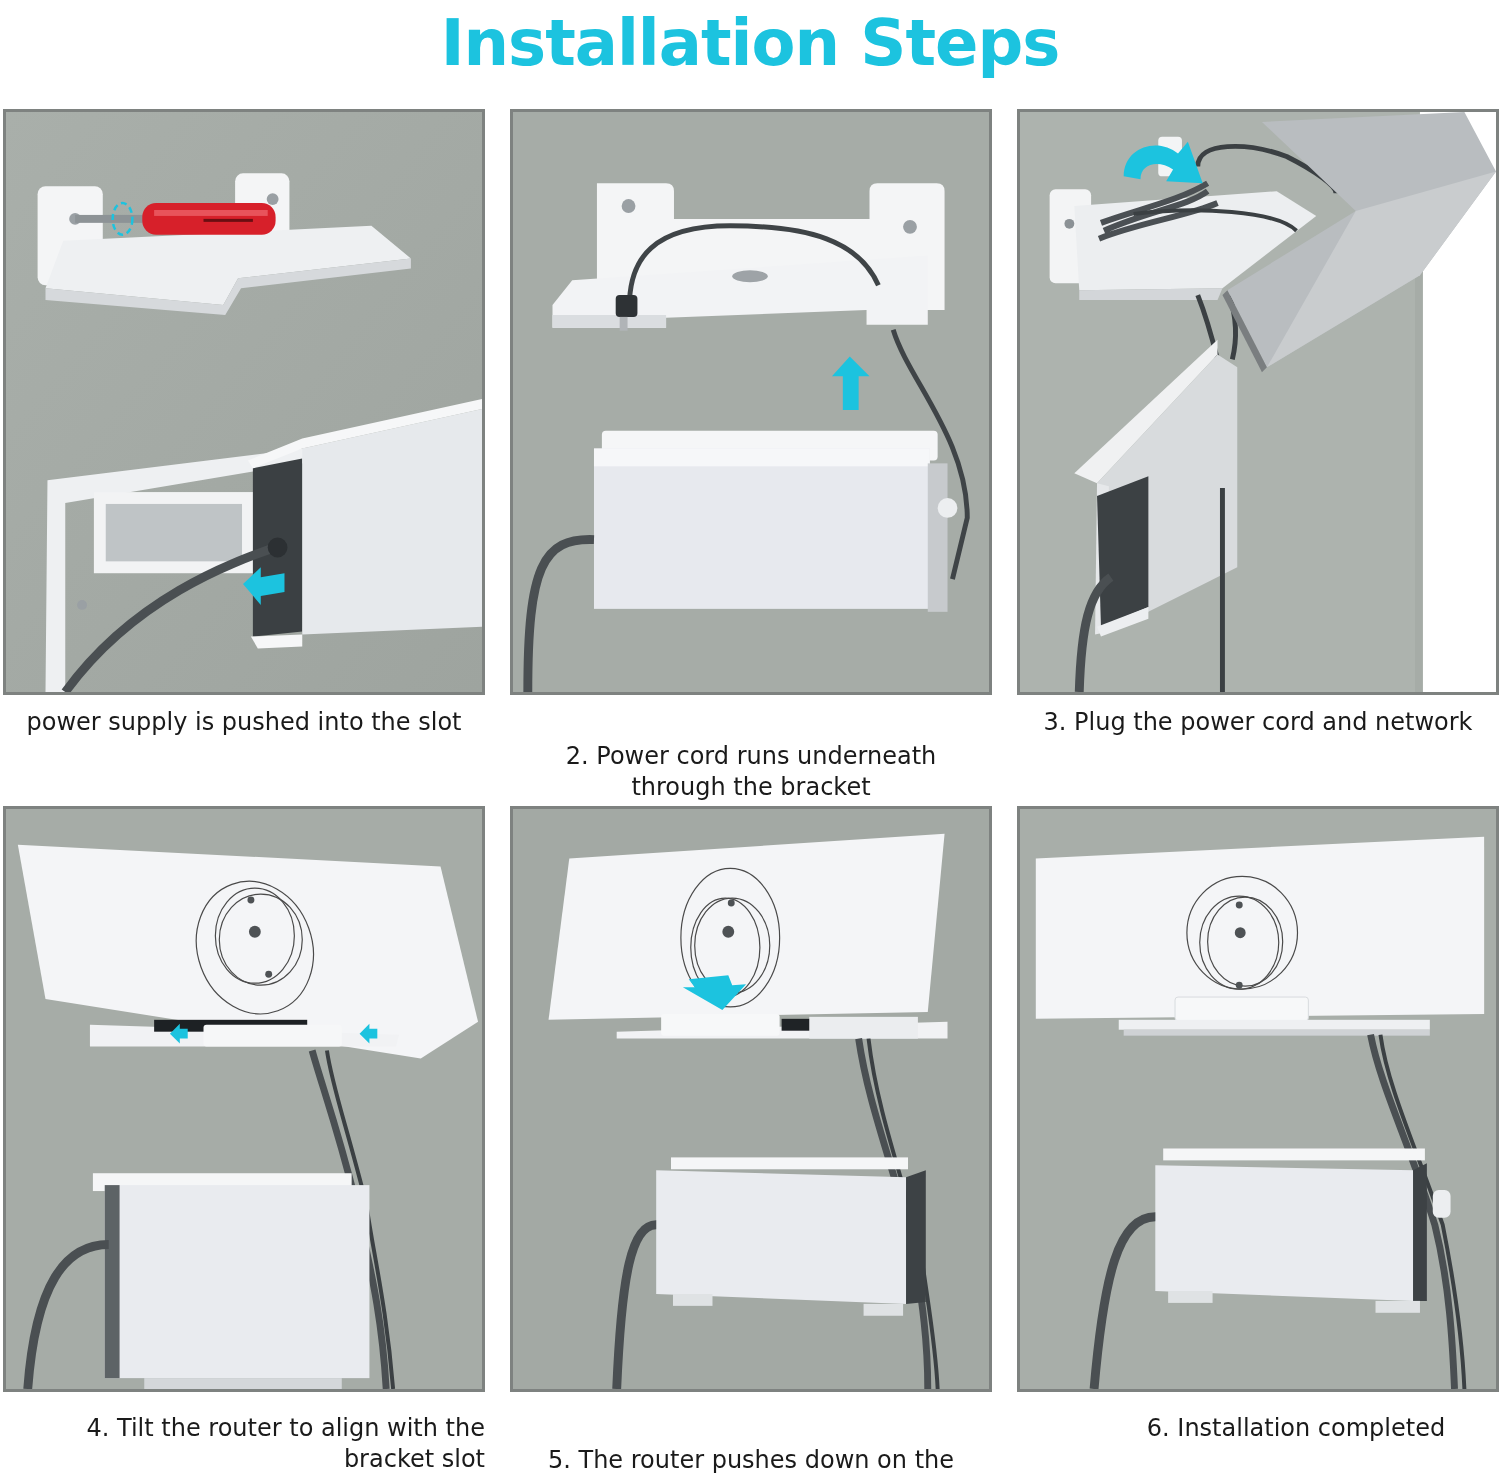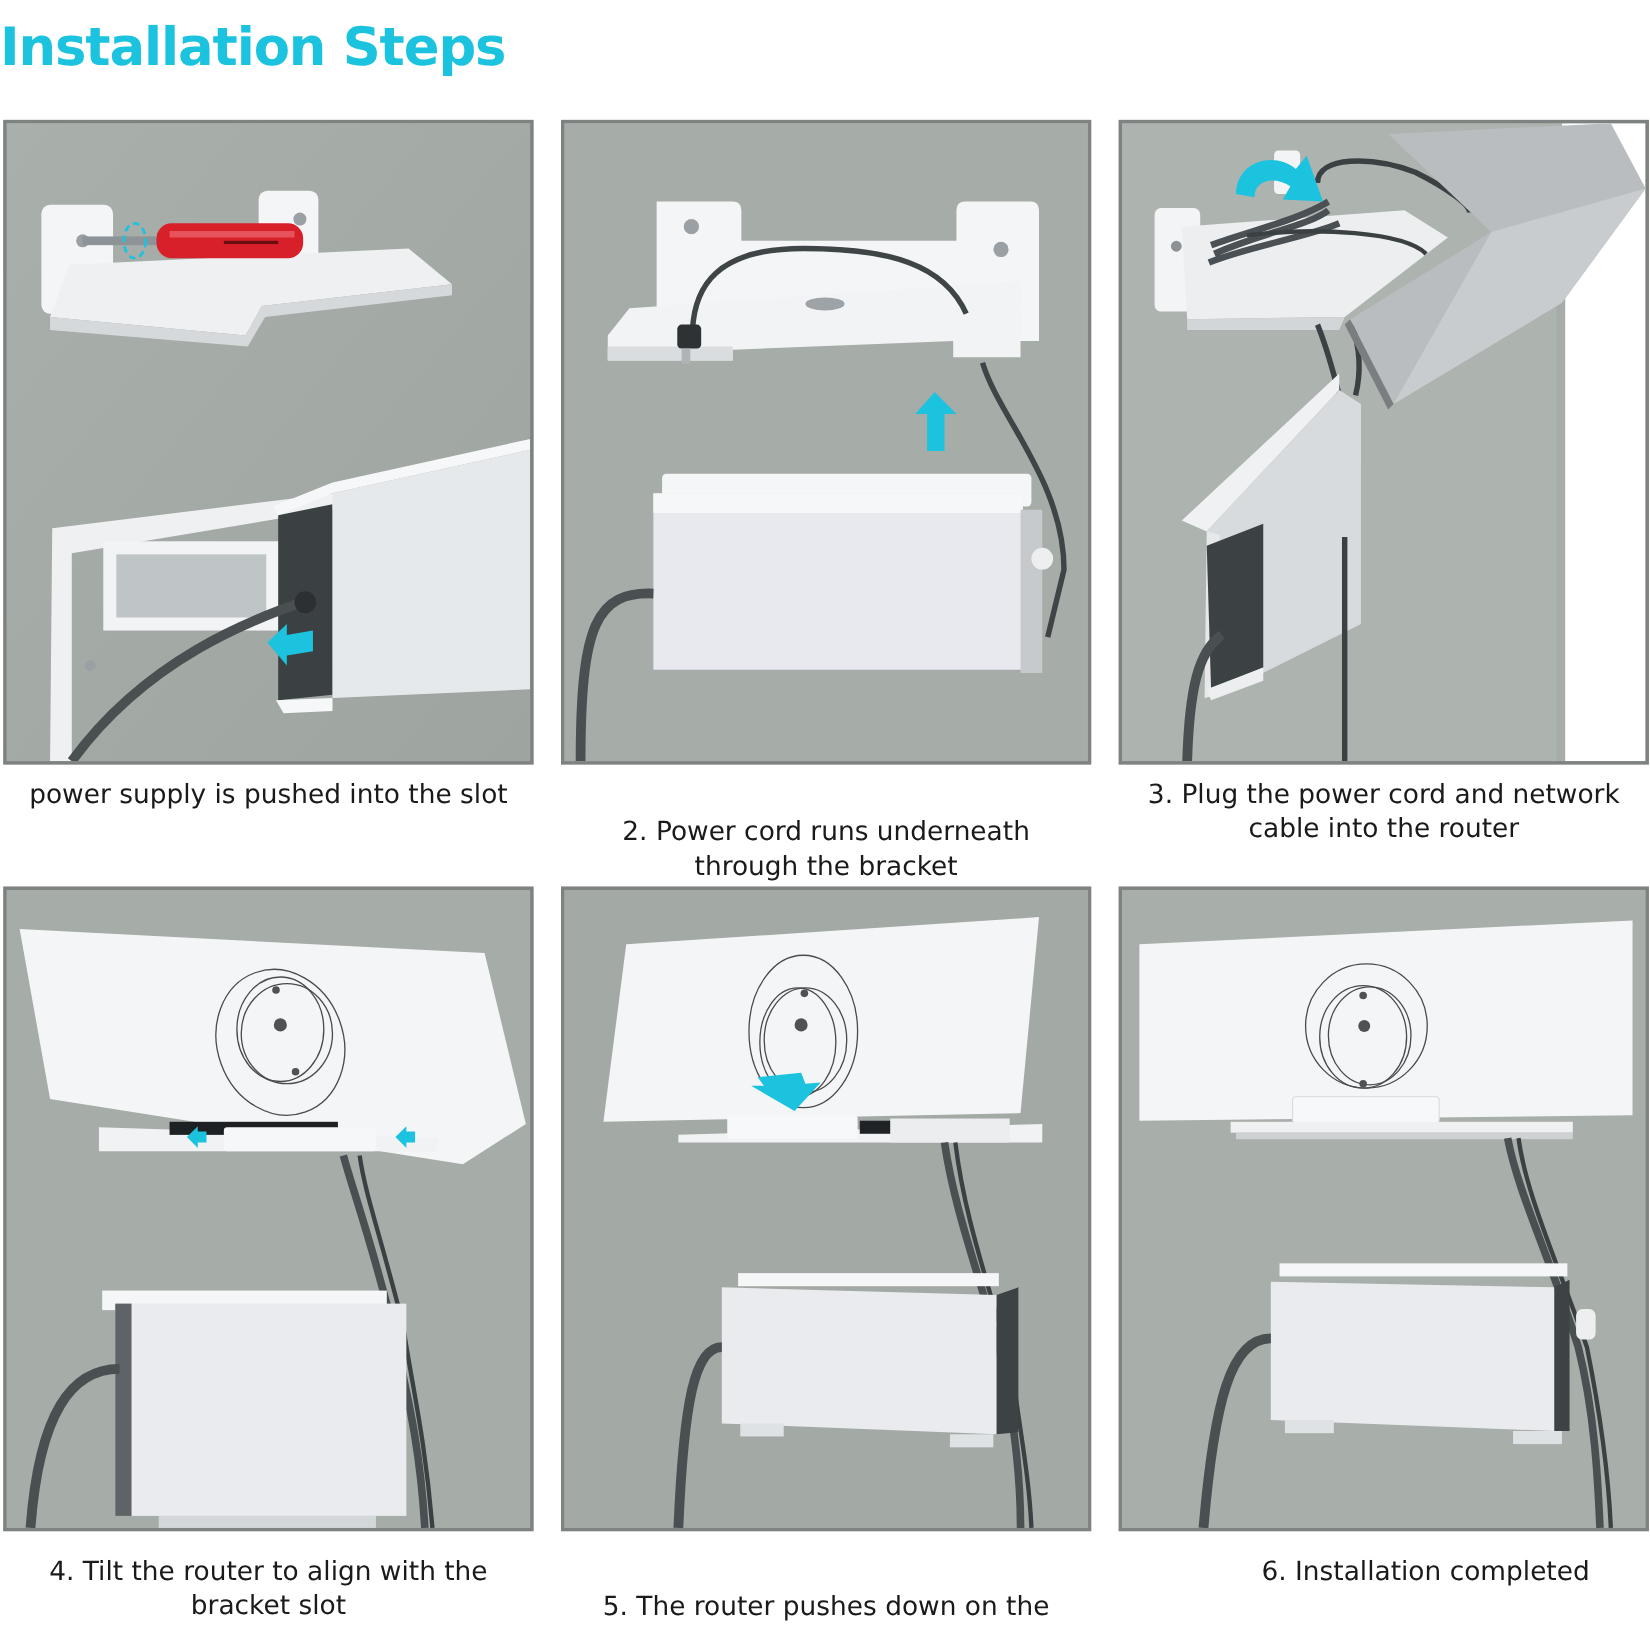--- a/index.html
+++ b/index.html
@@ -1,22 +1,22 @@
 <!DOCTYPE html>
 <html><head>
 <meta charset="utf-8">
 <style>
   * { box-sizing: border-box; margin: 0; padding: 0; }
   html, body { width: 1500px; height: 1478px; background: #ffffff; overflow: hidden; }
   body { position: relative; font-family: "Liberation Sans", "DejaVu Sans", sans-serif; }
 
   .title {
     position: absolute; left: 0; top: 0; width: 1500px; height: 100px;
-    color: #1cc3df; font-weight: bold;
-    font-size: 48px; line-height: 86px; letter-spacing: -1px;
+    text-align: center; color: #1cc3df; font-weight: bold;
+    font-size: 64px; line-height: 86px; letter-spacing: -1px;
     font-family: "DejaVu Sans", sans-serif;
   }
 
   .panel {
     position: absolute; width: 482px; height: 586px;
     border: 3px solid #7e8280; overflow: hidden;
     background: #a4aaa5;
   }
   .panel svg { position: absolute; left: 0; top: 0; width: 100%; height: 100%; display: block; }
 
@@ -152,21 +152,20 @@
       <polygon points="78,375 90,378 90,525 76,528" fill="#e6e8ea"></polygon>
       <polygon points="78,388 130,368 130,500 82,520" fill="#3c4144"></polygon>
       <polygon points="78,520 130,500 130,512 82,530" fill="#eceef0"></polygon>
     </g>
     <path d="M92,470 C70,485 62,520 60,586" stroke="#4a4f52" stroke-width="9" fill="none"></path>
     <path d="M205,380 L205,586" stroke="#3b4043" stroke-width="5" fill="none"></path>
   </svg>
 </div>
 <div class="caption" style="left:1017px; top:707px;">
   <span>3. Plug the power cord and network</span>
-  <span>cable into the router</span>
 </div>
 
 <div class="panel" style="left:3px; top:806px;">
   <svg viewBox="0 0 482 586" preserveAspectRatio="none">
     <rect width="482" height="586" fill="#a6aca7"></rect>
 
     <g>
       <polygon points="12,36 440,58 478,215 420,252 40,192" fill="#f4f5f7"></polygon>
       <polygon points="40,192 420,252 420,226 40,168" fill="#eef0f2" opacity="0.0"></polygon>
       <g>
@@ -193,21 +192,21 @@
 
     <g>
       <rect x="88" y="368" width="262" height="18" fill="#f5f6f7"></rect>
       <rect x="100" y="380" width="268" height="195" fill="#e9ebef"></rect>
       <rect x="100" y="380" width="15" height="195" fill="#5d6366"></rect>
       <rect x="140" y="575" width="200" height="11" fill="#d4d7da"></rect>
     </g>
     <path d="M104,440 C60,440 30,480 22,586" stroke="#4a4f52" stroke-width="9" fill="none"></path>
   </svg>
 </div>
-<div class="caption" style="left:3px; top:1413px;">
+<div class="caption" style="left:3px; top:1413px;text-align:right;">
   <span>4. Tilt the router to align with the</span>
   <span>bracket slot</span>
 </div>
 
 <div class="panel" style="left:510px; top:806px;">
   <svg viewBox="0 0 482 586" preserveAspectRatio="none">
     <rect width="482" height="586" fill="#a3a9a4"></rect>
 
     <g>
       <polygon points="57,50 437,25 420,205 36,213" fill="#f4f5f7"></polygon>

